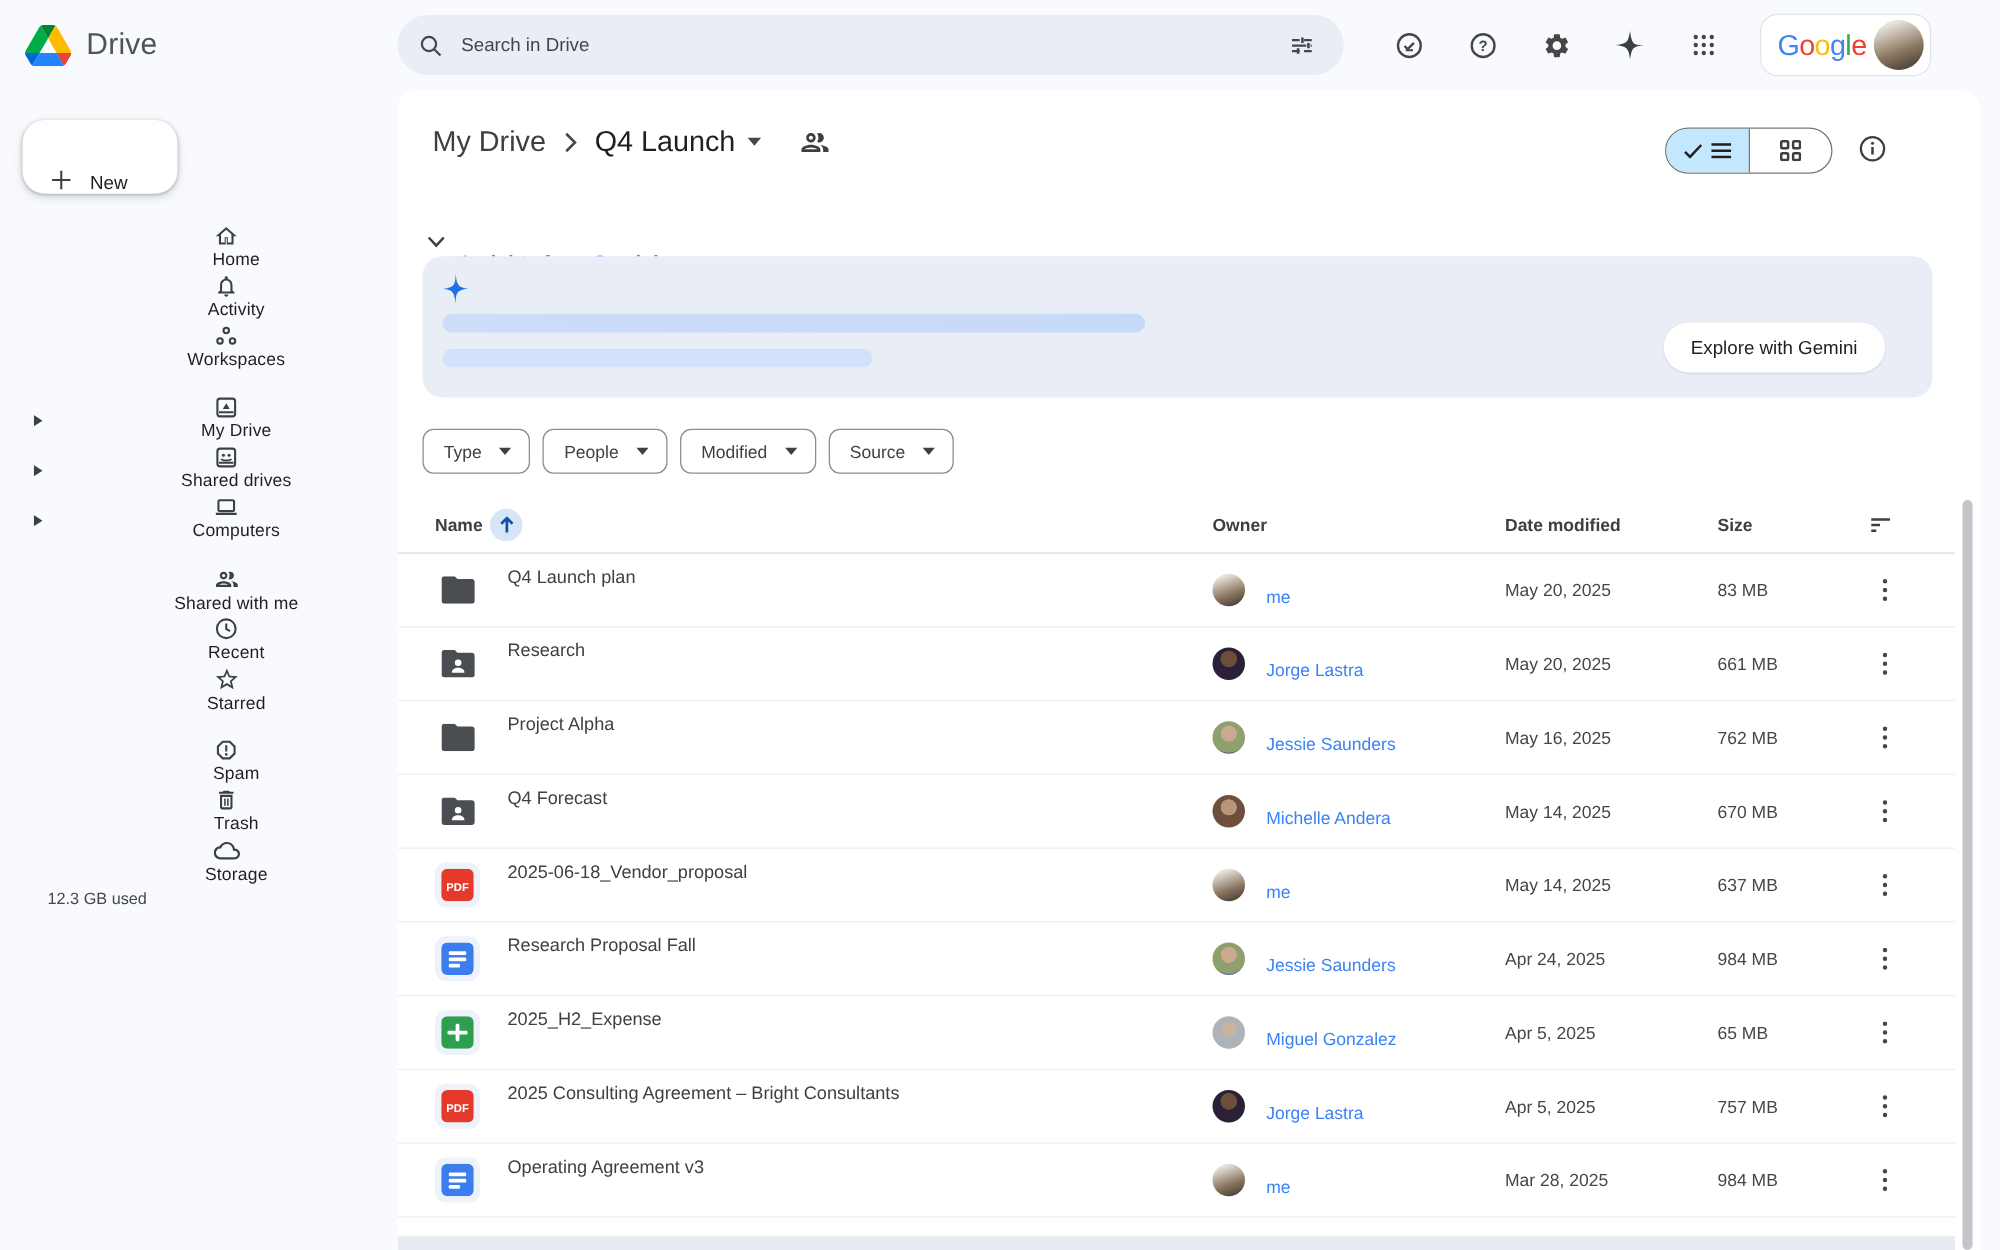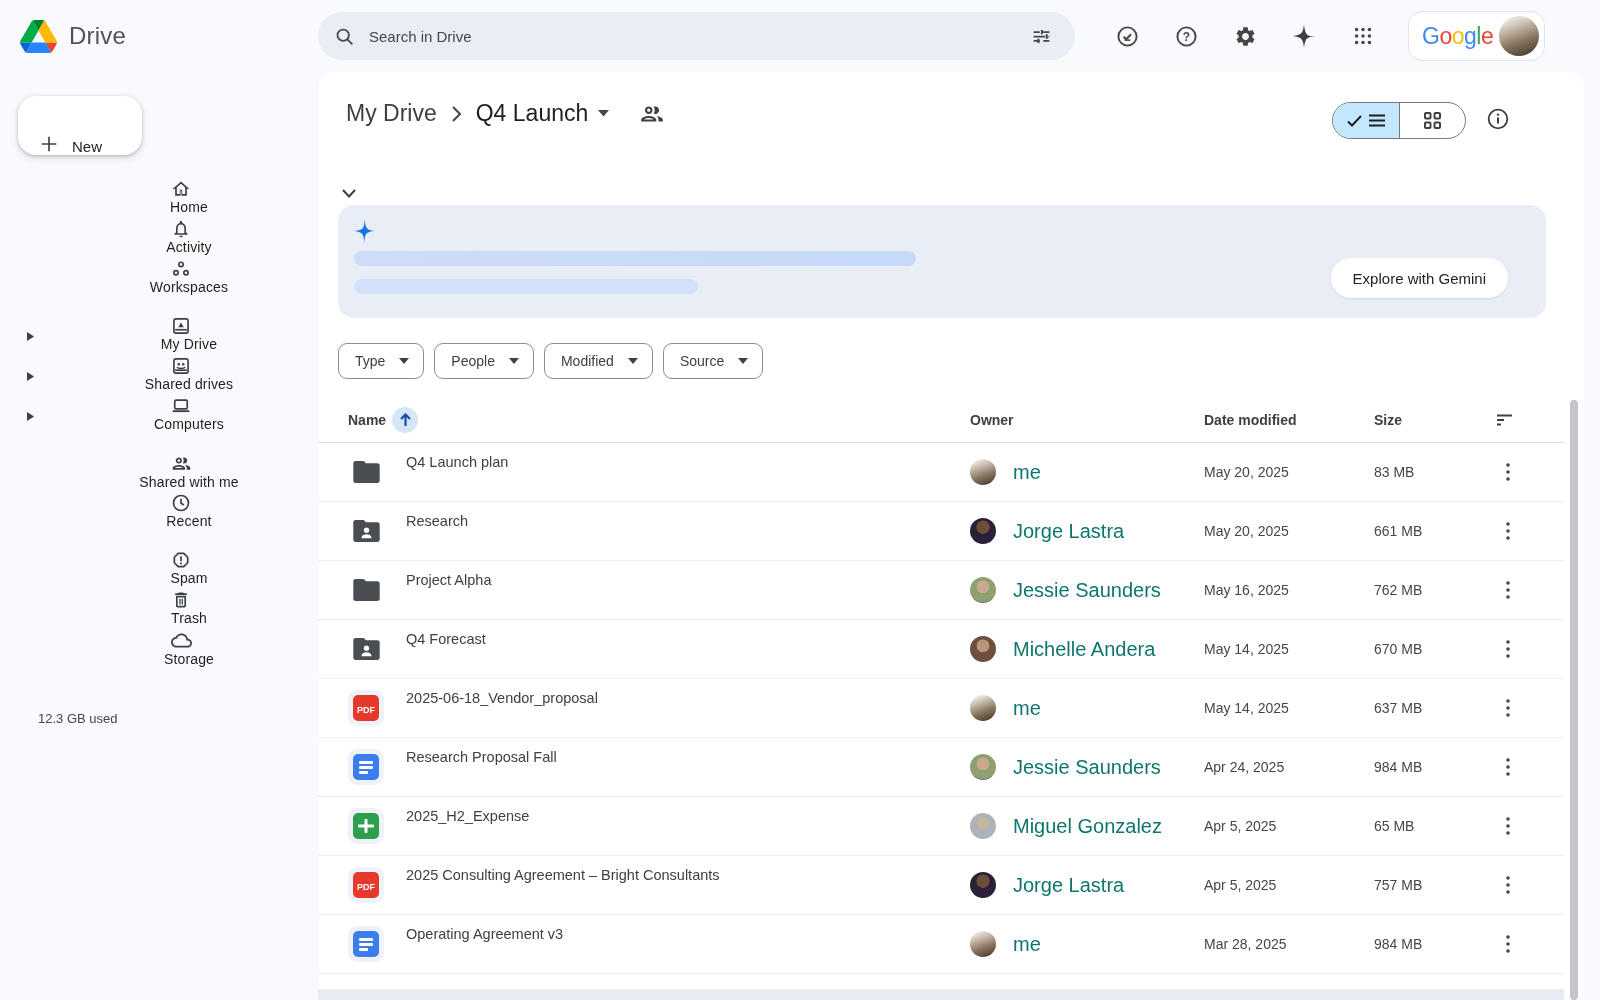--- a/index.html
+++ b/index.html
@@ -59,21 +59,21 @@
   
   .grid-row { display:grid; grid-template-columns:622px 234px 170px 120px 1fr; align-items:center; padding-left:30px; }
   .thead { position:absolute; left:0; top:326px; width:1246px; height:45px; border-bottom:1px solid #dadce0; }
   .th { font-size:14px; font-weight:700; color:#3c4043; display:flex; align-items:center; gap:6px; }
   .sort-circle { width:26px; height:26px; border-radius:50%; background:#d7e5f9; display:flex; align-items:center; justify-content:center; cursor:pointer; }
   .tbody { position:absolute; left:0; top:371px; width:1246px; }
   .frow { height:59px; border-bottom:1px solid #eceef1; cursor:pointer; }
   .fname { display:flex; align-items:flex-start; gap:22px; font-size:14.5px; font-weight:500; color:#404040; }
   .ficon { width:36px; height:36px; display:flex; align-items:center; justify-content:center; flex-shrink:0; }
   .ficon.tile { background:#eef2f9; border-radius:9px; }
-  .fowner { display:flex; align-items:center; gap:17px; font-size:20px; color:#0f766e; }
+  .fowner { display:flex; align-items:flex-end; gap:17px; font-size:14px; color:#3b82f6; }
   .fav { width:26px; height:26px; border-radius:50%; flex-shrink:0; }
   .av-me { background:linear-gradient(160deg,#e8e2da 15%,#8c7862 60%,#3a3028 100%); }
   .av-jorge { background:radial-gradient(circle at 50% 35%,#6b4f3a 0 30%,#2a2038 32% 100%); }
   .av-jessie { background:radial-gradient(circle at 50% 38%,#caa98f 0 30%,#8fa06f 32% 72%,#5d6e8c 74% 100%); }
   .av-michelle { background:radial-gradient(circle at 50% 38%,#b99579 0 30%,#6e4f3e 32% 100%); }
   .av-miguel { background:radial-gradient(circle at 50% 40%,#c8b49a 0 28%,#aeb3b9 30% 100%); }
   .fdate,.fsize { font-size:14px; color:#444746; }
   .kebab { width:28px; height:28px; display:flex; align-items:center; justify-content:center; border-radius:50%; cursor:pointer; }
 
   .v-scrollbar { position:absolute; left:1252px; top:328px; width:8px; height:600px; border-radius:4px; background:#c2c6ca; }
@@ -259,20 +259,28 @@
       </div>
       <div class="nav-item">
         <span class="ni">
             <svg class="ic" width="20" height="20" viewBox="0 0 24 24">
               <circle cx="12" cy="12" r="9" fill="none" stroke="#3c4043" stroke-width="2"></circle>
               <path d="M12 7v5.2l3.6 2.1" fill="none" stroke="#3c4043" stroke-width="2"></path>
             </svg>
           </span>
         <span class="nl">Recent</span>
       </div>
+      <div class="nav-item">
+        <span class="ni">
+            <svg class="ic" width="21" height="21" viewBox="0 0 24 24" fill="#3c4043">
+              <path d="M22 9.24l-7.19-.62L12 2 9.19 8.63 2 9.24l5.46 4.73L5.82 21 12 17.27 18.18 21l-1.63-7.03L22 9.24zM12 15.4l-3.76 2.27 1-4.28-3.32-2.88 4.38-.38L12 6.1l1.71 4.04 4.38.38-3.32 2.88 1 4.28L12 15.4z"></path>
+            </svg>
+          </span>
+        <span class="nl">Starred</span>
+      </div>
     </div>
 
     <div class="nav-section">
       <div class="nav-item">
         <span class="ni">
             <svg class="ic" width="20" height="20" viewBox="0 0 24 24" fill="#3c4043">
               <path d="M15.73 3H8.27L3 8.27v7.46L8.27 21h7.46L21 15.73V8.27L15.73 3zM19 14.9 14.9 19H9.1L5 14.9V9.1L9.1 5h5.8L19 9.1v5.8z"></path>
               <path d="M11 7.5h2v6h-2z"></path>
               <circle cx="12" cy="16.2" r="1.25"></circle>
             </svg>

